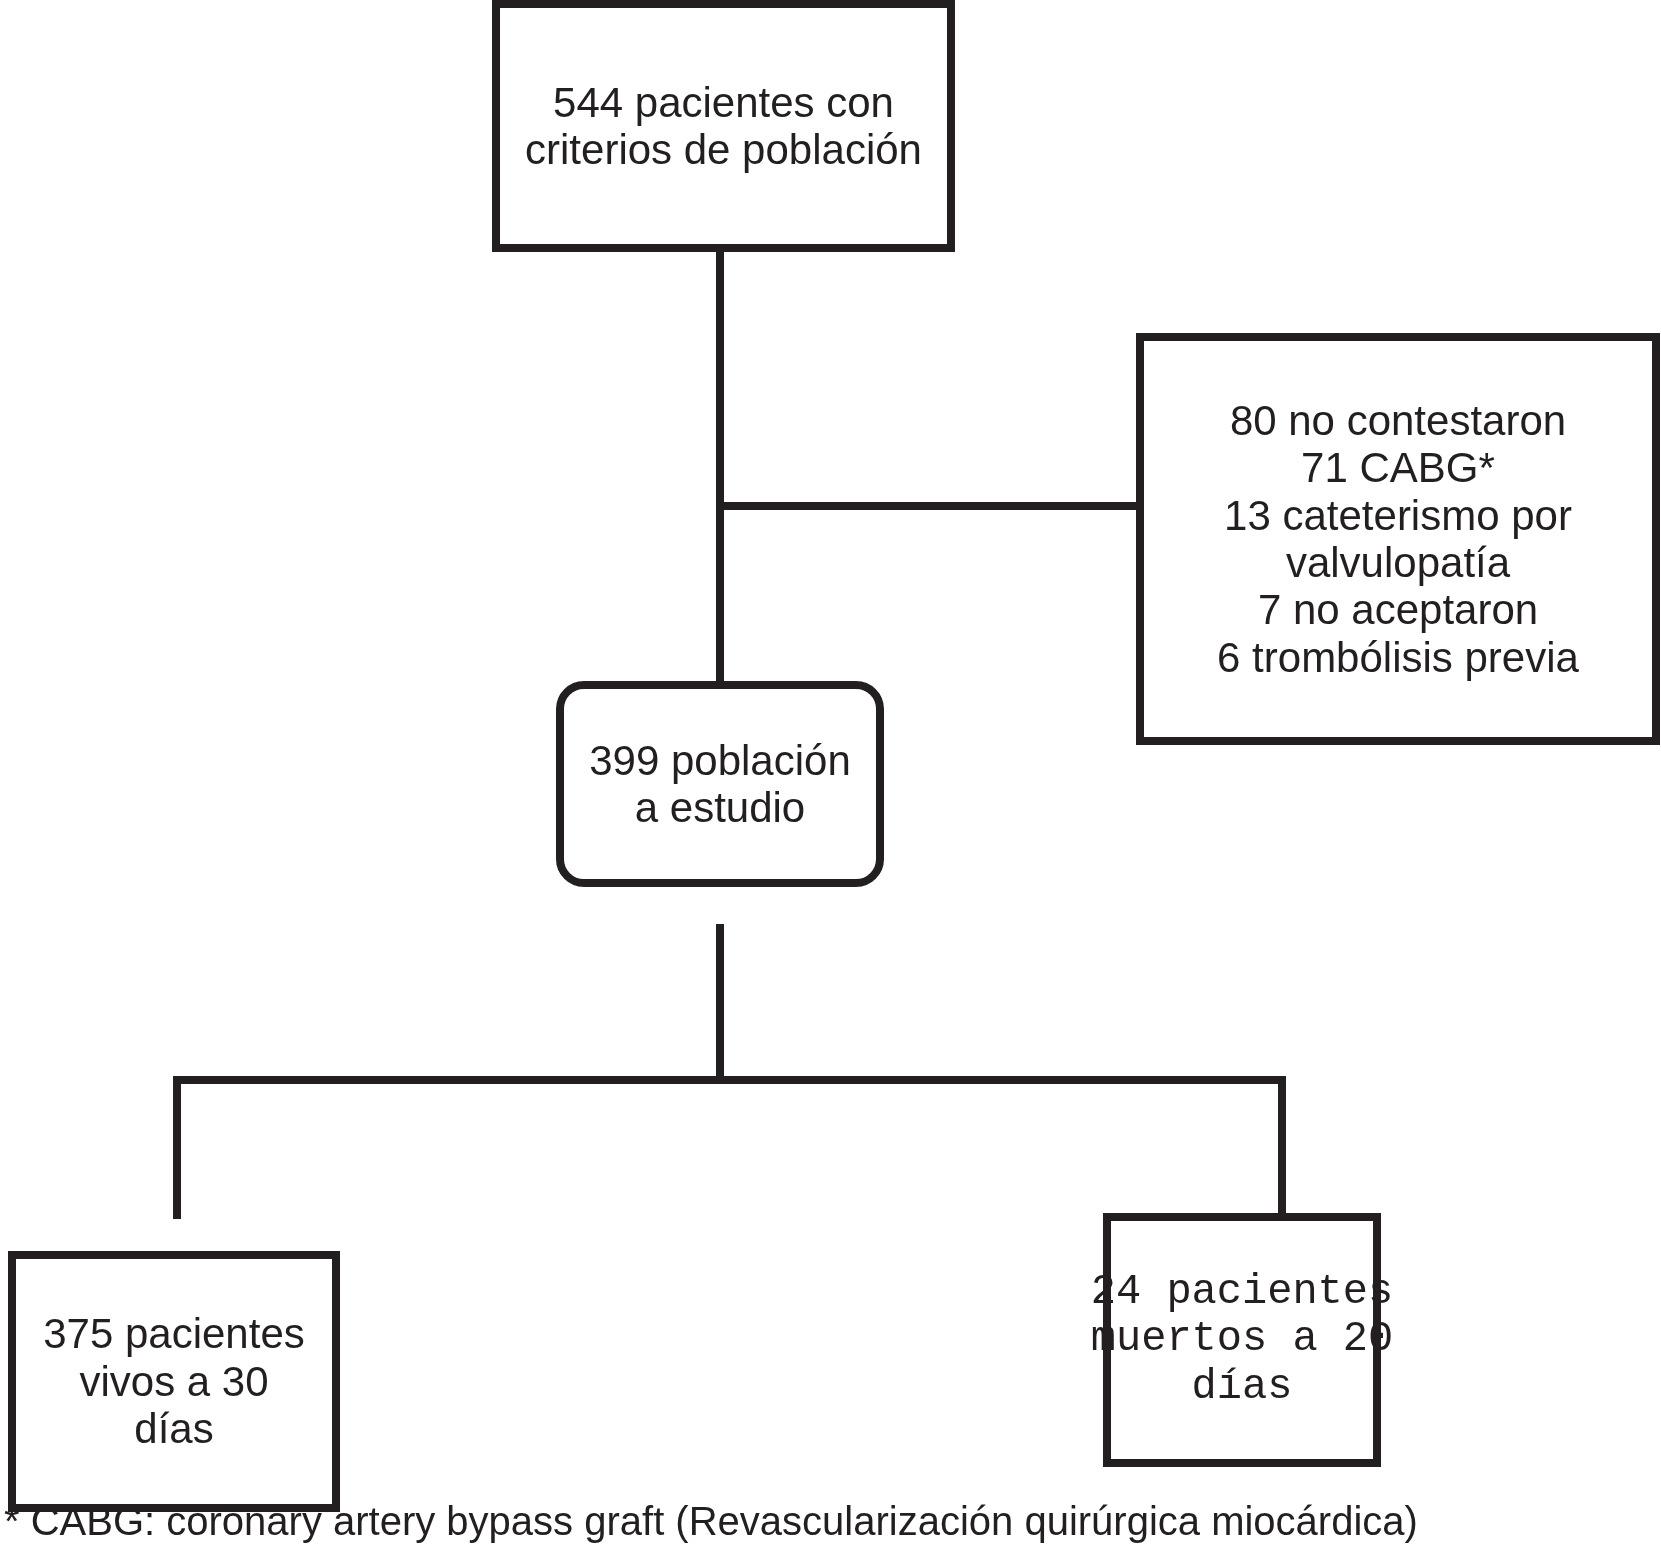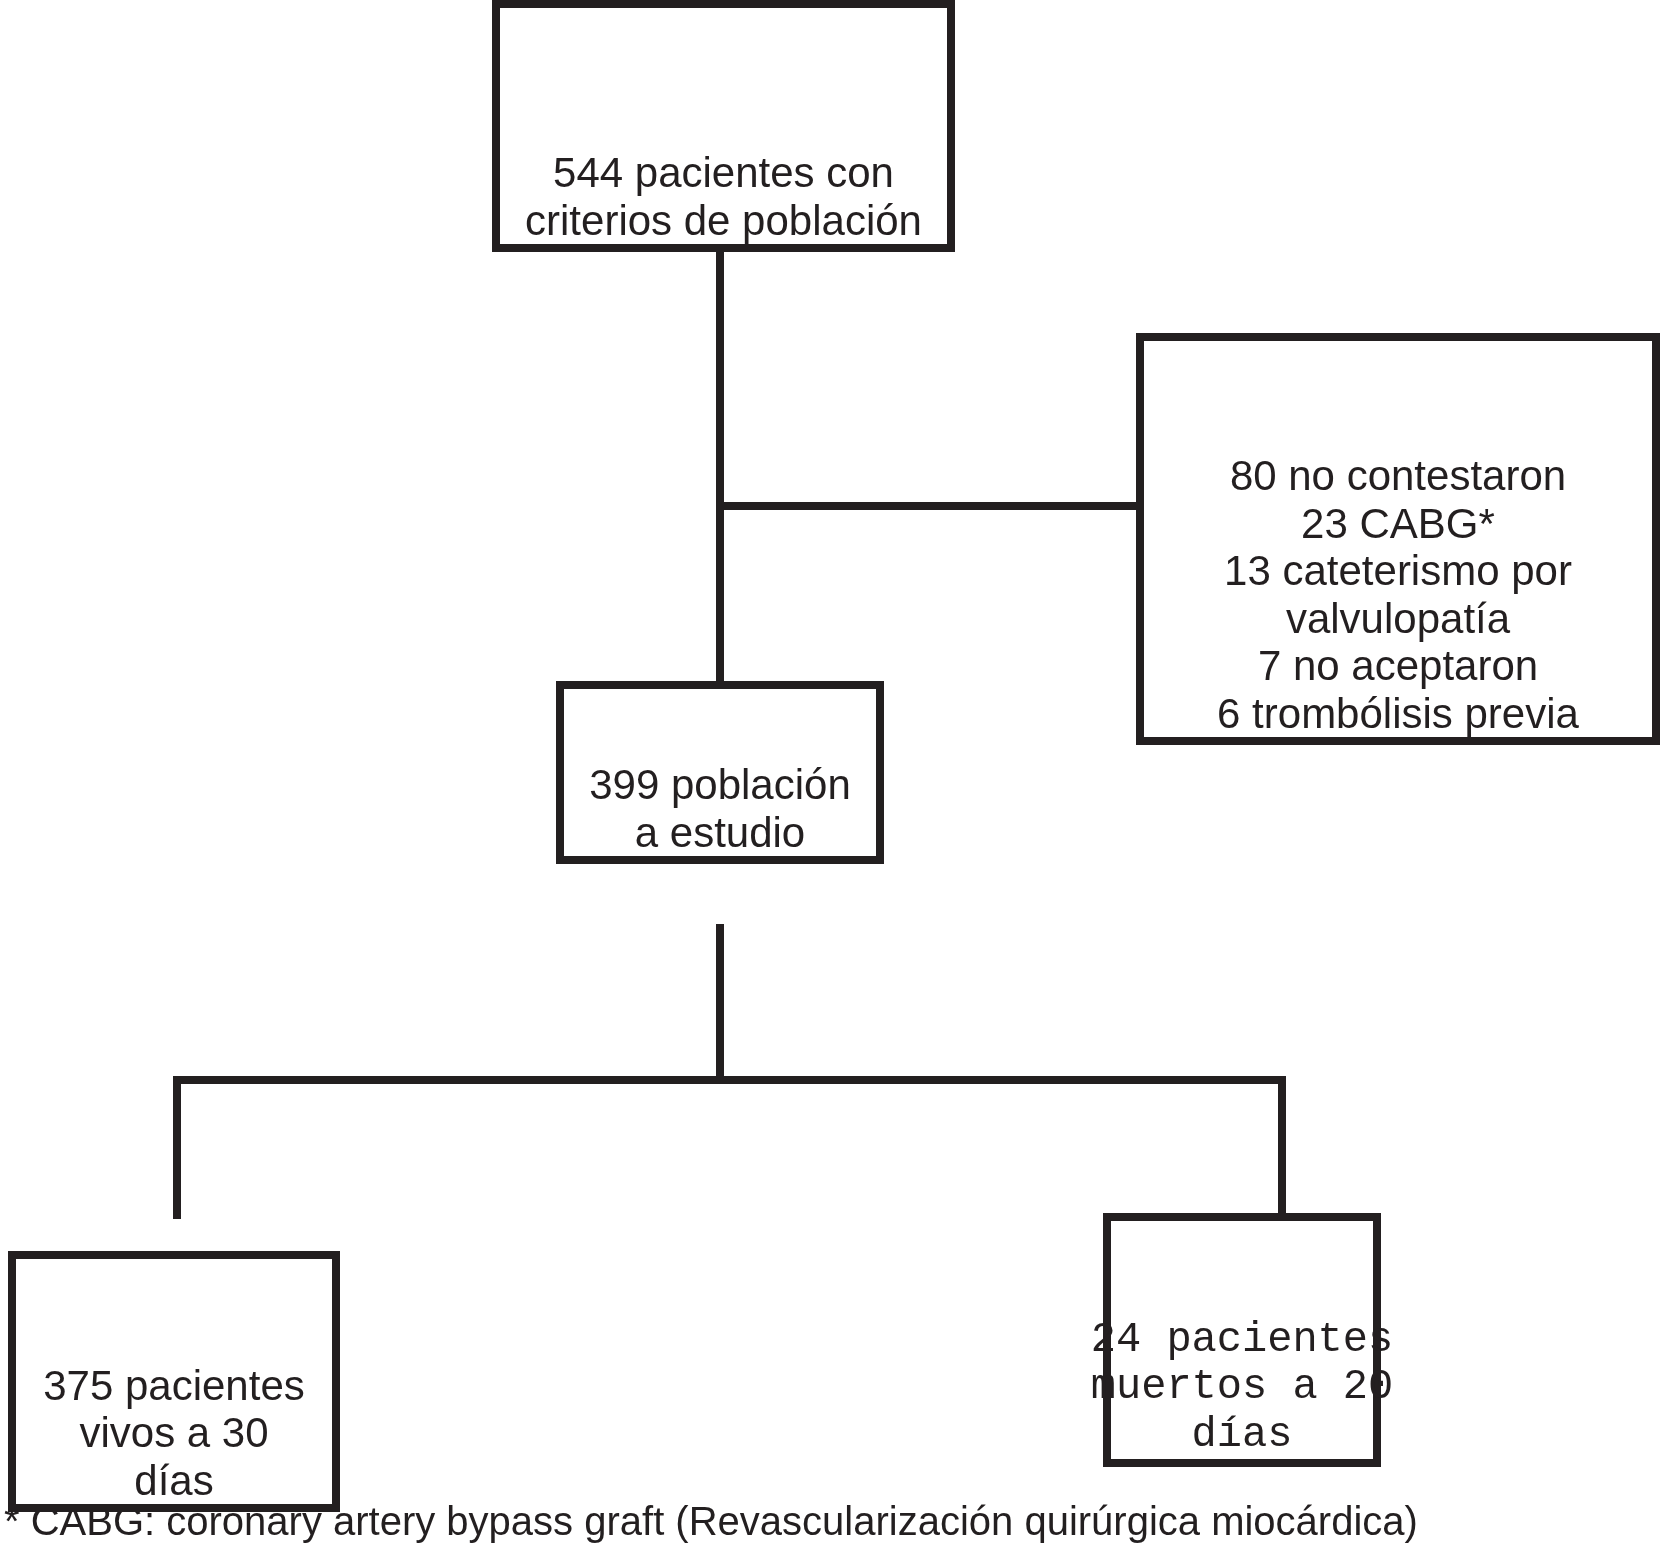--- a/index.html
+++ b/index.html
@@ -17,39 +17,39 @@
     overflow: hidden;
   }
   .node {
     position: absolute;
     box-sizing: border-box;
     background: #ffffff;
     border: 8px solid #231f20;
     display: flex;
     flex-direction: column;
     align-items: center;
-    justify-content: flex-end;
+    justify-content: center;
     text-align: center;
     font-size: 42px;
     line-height: 1.13;
     color: #231f20;
     z-index: 2;
   }
   .node .ln {
     display: block;
     white-space: nowrap;
   }
   .connector {
     position: absolute;
     background: #231f20;
     z-index: 1;
   }
   .node-inclusion   { left: 492px;  top: 0px;     width: 463px; height: 252px; }
   .node-exclusions  { left: 1136px; top: 293px;   width: 524px; height: 412px; margin-top: 40px; }
-  .node-study       { left: 556px;  top: 681px;   width: 328px; height: 183px; }
+  .node-study       { left: 556px;  top: 681px;   width: 328px; height: 206px; border-radius: 28px; }
   .node-alive       { left: 8px;    top: 1215px;  width: 332px; height: 261px; margin-top: 36px; }
   .node-dead        { left: 1103px; top: 1213px;  width: 278px; height: 254px; font-family: Liberation Mono, monospace; }
 
   .conn-trunk-top    { left: 716px;  top: 248px;  width: 8px;    height: 437px; }
   .conn-excl-branch  { left: 720px;  top: 502px;  width: 416px;  height: 8px; }
   .conn-trunk-bottom { left: 716px;  top: 924px;  width: 8px;    height: 158px; }
   .conn-split-bar    { left: 173px;  top: 1076px; width: 1113px; height: 8px; }
   .conn-left-drop    { left: 173px;  top: 1076px; width: 8px;    height: 143px; }
   .conn-right-drop   { left: 1278px; top: 1076px; width: 8px;    height: 141px; }
 
@@ -75,21 +75,21 @@
   <div class="connector conn-left-drop"></div>
   <div class="connector conn-right-drop"></div>
 
   <div class="node node-inclusion">
     <span class="ln">544 pacientes con</span>
     <span class="ln">criterios de población</span>
   </div>
 
   <div class="node node-exclusions">
     <span class="ln">80 no contestaron</span>
-    <span class="ln">23 CABG*</span>
+    <span class="ln">71 CABG*</span>
     <span class="ln">13 cateterismo por</span>
     <span class="ln">valvulopatía</span>
     <span class="ln">7 no aceptaron</span>
     <span class="ln">6 trombólisis previa</span>
   </div>
 
   <div class="node node-study">
     <span class="ln">399 población</span>
     <span class="ln">a estudio</span>
   </div>

